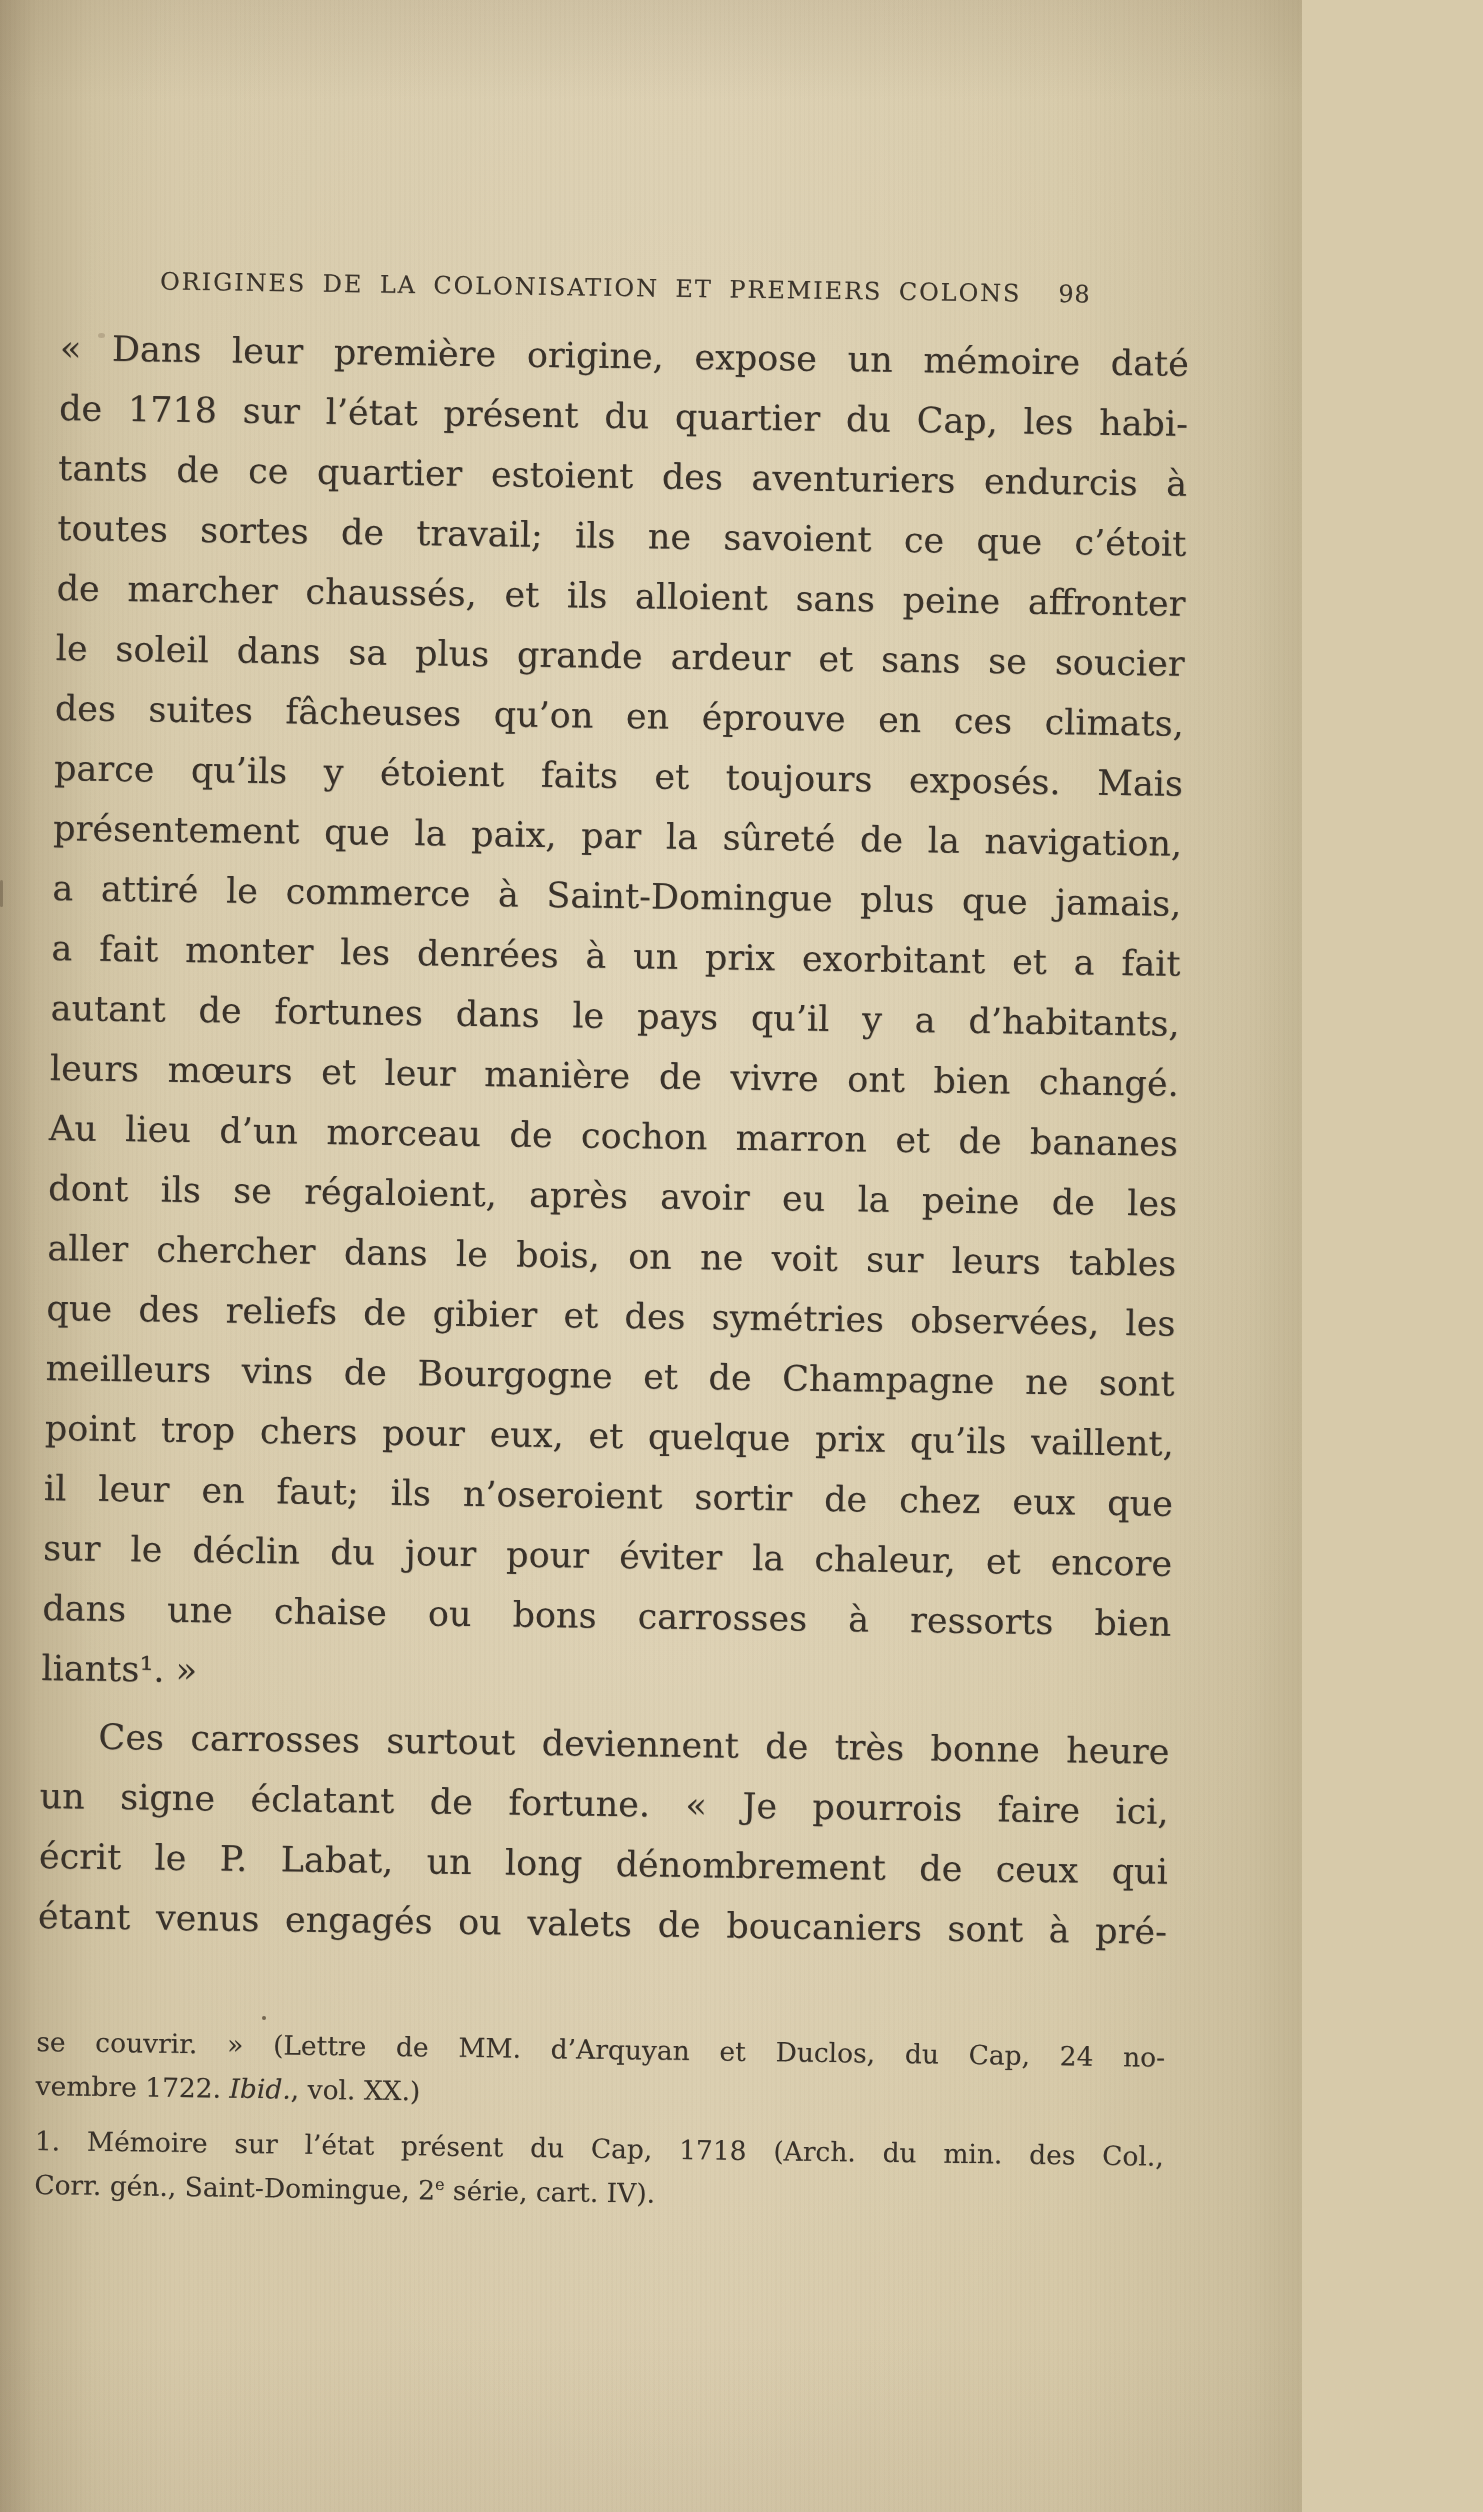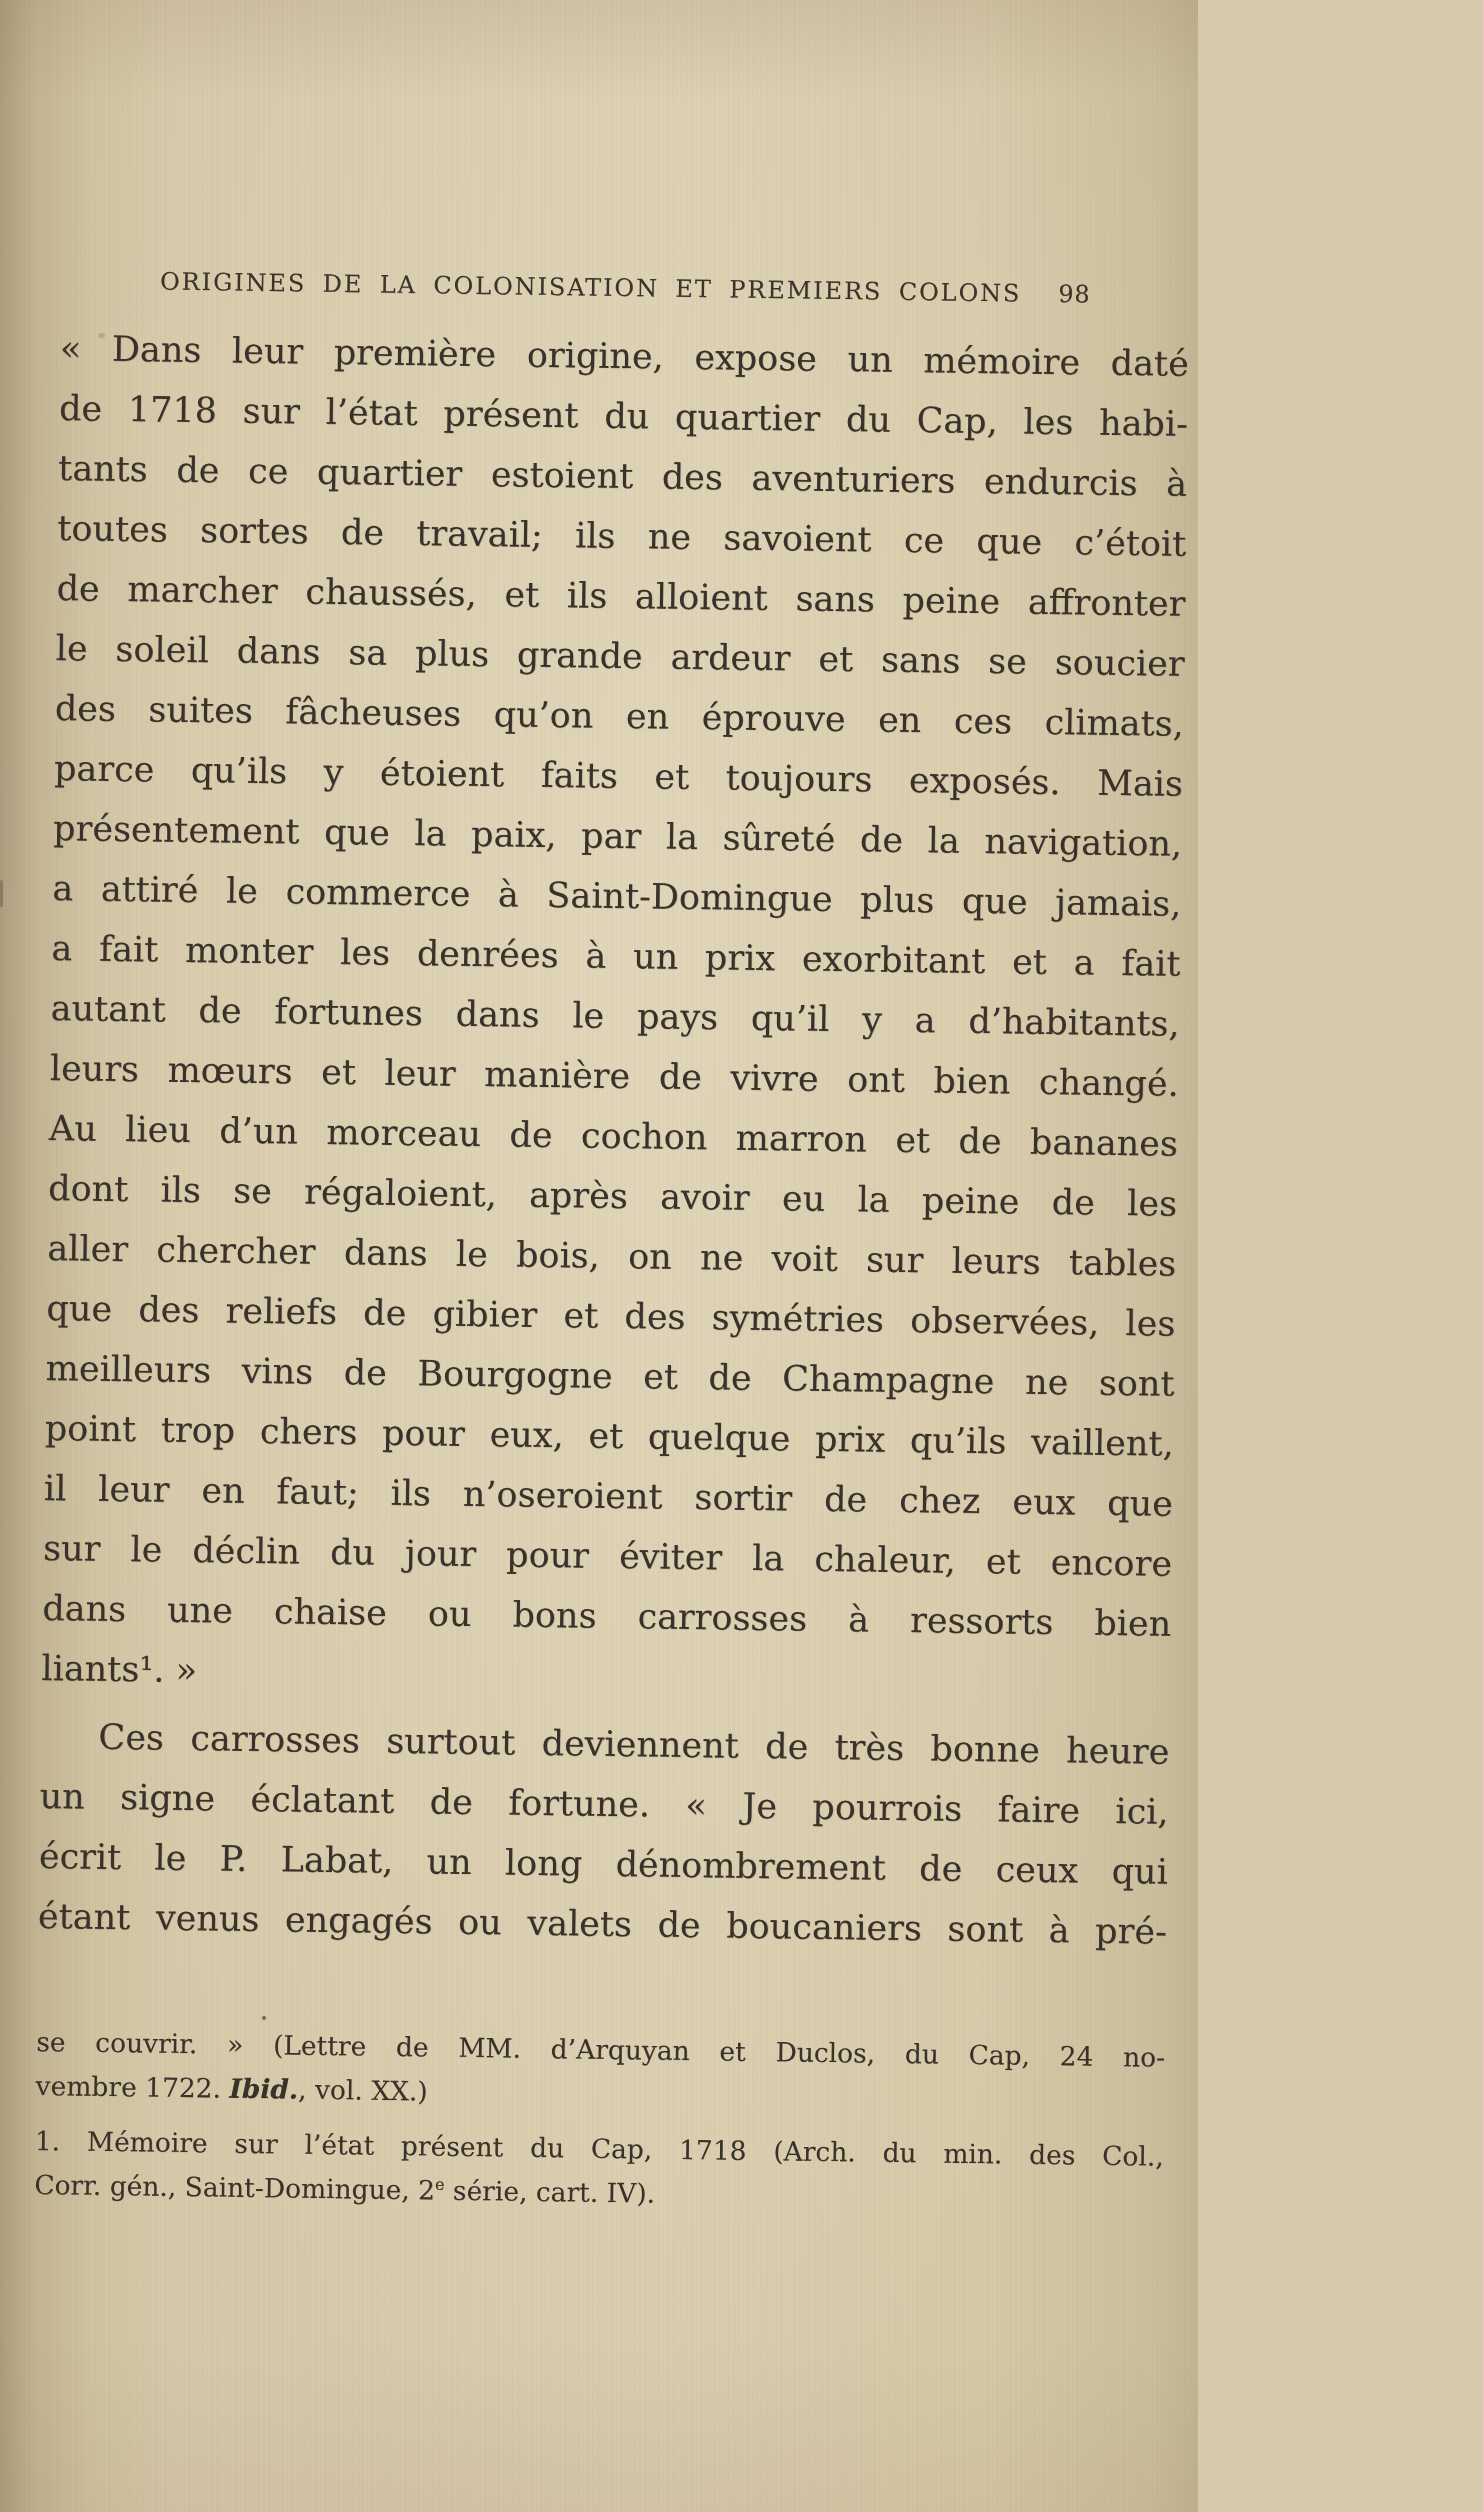--- a/index.html
+++ b/index.html
@@ -7,21 +7,21 @@
     --ink:#39322a;
   }
   html,body{margin:0;padding:0;}
   body{
     width:1483px;height:2512px;
     font-family:"DejaVu Serif", serif;
     background:#d7caaa;
   }
   .page{
     position:relative;
-    width:1198px;height:2512px;
+    width:1302px;height:2512px;
     overflow:hidden;
     background:
       repeating-linear-gradient(90deg, rgba(120,100,70,0.028) 0 1.6px, rgba(0,0,0,0) 1.6px 4.7px),
       linear-gradient(180deg, rgba(140,120,90,0.16) 0, rgba(0,0,0,0) 101px, rgba(0,0,0,0) 93%, rgba(140,120,90,0.10) 100%),
       radial-gradient(ellipse at 52% 38%, rgba(255,250,235,0.22), rgba(0,0,0,0) 72%),
       linear-gradient(90deg, #ab9c7d 0px, #c2b493 35px, #d0c3a2 93px, #d6c9a9 171px, #d9ccad 55%, #d6c9a8 82%, #ccbf9e 96%, #c2b593 100%);
   }
   .content{
     position:absolute;
     left:61px; top:274px;
@@ -64,21 +64,21 @@
     margin-top:74px;
     font-size:26.5px;
     line-height:44px;
     text-shadow:0.3px 0.3px 0.5px rgba(57,50,42,0.3);
   }
   .fline.just{
     text-align:justify;
     text-align-last:justify;
   }
   .fnote1{margin-top:11px;}
-  .fline .it{font-style:italic;font-weight:bold;}
+  .fline .it{font-style:italic;}
   .fline sup{font-size:60%;line-height:0;}
   .speck{position:absolute;border-radius:50%;}
   .speck.s1{left:1381px;top:151px;width:4.7px;height:3.9px;background:#6b5c43;opacity:.85;}
   .speck.s2{left:262px;top:2016px;width:3.9px;height:3.9px;background:#5a4c38;opacity:.8;}
   .speck.s3{left:98px;top:333px;width:7px;height:5.4px;background:#7a6850;opacity:.30;}
   .speck.s4{left:0px;top:880px;width:3.1px;height:26.5px;border-radius:1.6px;background:#4a3d2b;opacity:.35;}
 </style>
 </head>
 <body>
 

